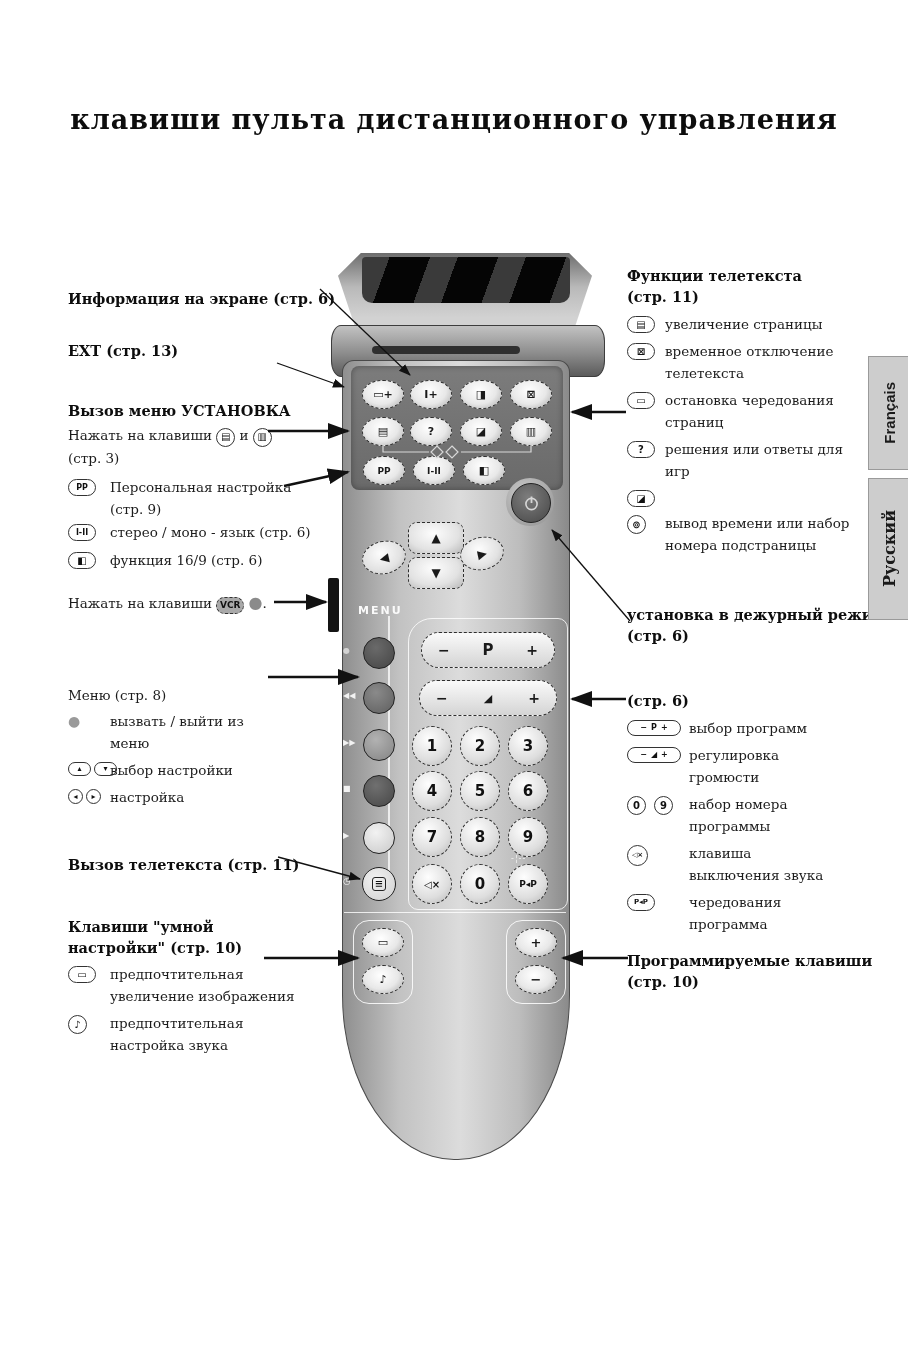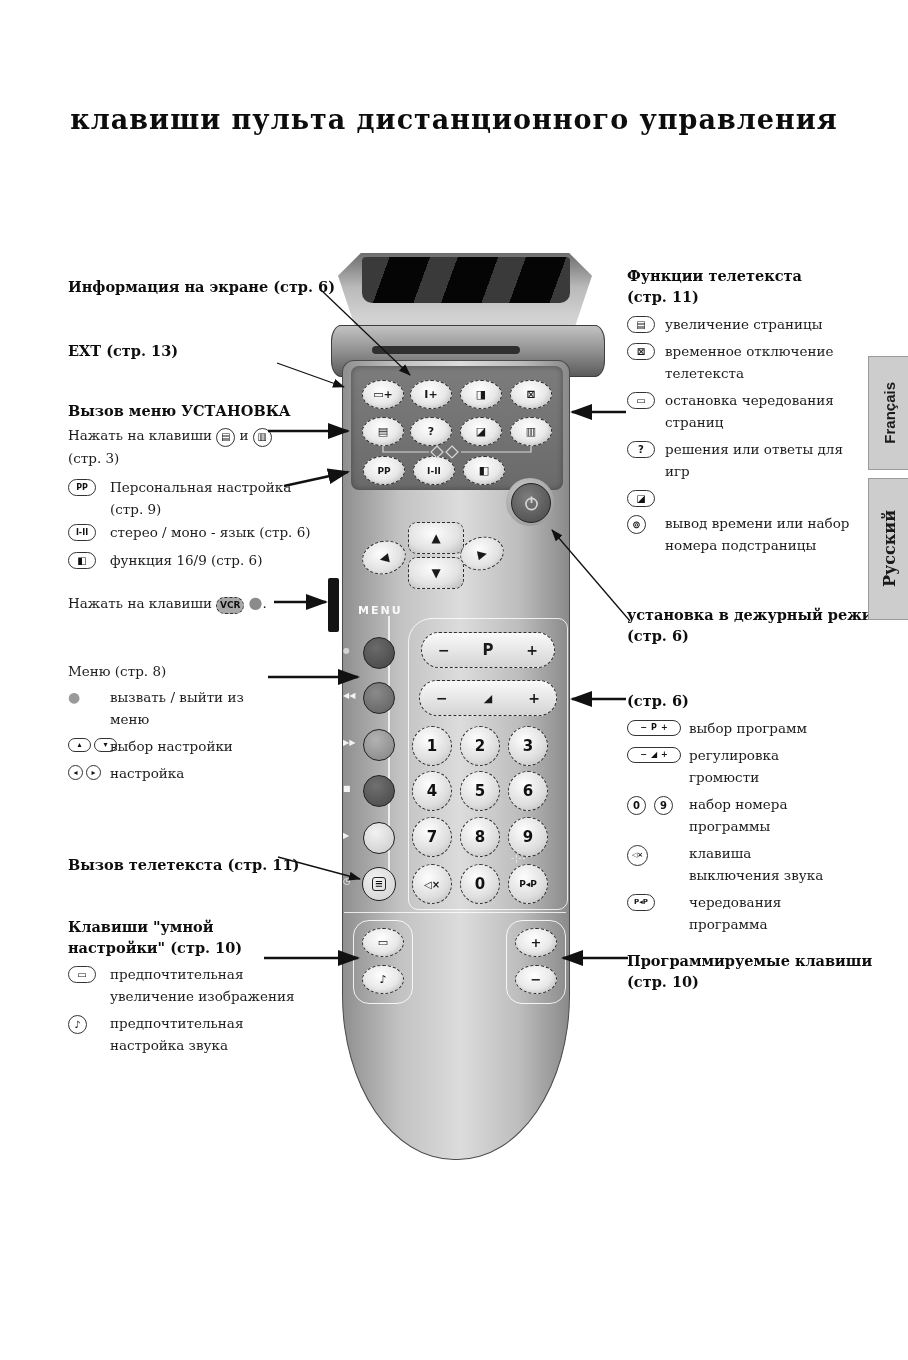--- a/index.html
+++ b/index.html
@@ -231,21 +231,21 @@
       <span>♪</span>
     </div>
   <div class="grp-outline" style="left:506px;top:920px"></div>
   <div class="obtn" style="left:515px;top:928px;font-size:13px">
       <span>+</span>
     </div>
   <div class="obtn" style="left:515px;top:965px;font-size:13px">
       <span>−</span>
     </div>
 
-  <div class="abs lcol bold" style="top:276px">Информация на экране  (стр. 6)</div>
+  <div class="abs lcol bold" style="top:288px">Информация на экране  (стр. 6)</div>
 
   <div class="abs lcol bold" style="top:340px">
     <div>EXT (стр. 13)</div>
   </div>
 
   <div class="abs lcol" style="top:400px">
     <div class="bold">Вызов меню УСТАНОВКА</div>
     <div class="ann" style="margin-top:3px">
       <span>Нажать на клавиши</span>
       <span class="chip round">▤</span>
@@ -283,21 +283,21 @@
       <span class="ann">функция 16/9 (стр. 6)</span>
       </div>
   </div>
 
   <div class="abs lcol ann" style="top:592px">
     <span>Нажать на клавиши</span>
     <span class="chip vcr">VCR</span>
     <span class="dot">●</span><span>.</span>
   </div>
 
-  <div class="abs lcol" style="top:660px">
+  <div class="abs lcol" style="top:684px">
     <div class="ann">Меню (стр. 8)</div>
     <div class="irow" style="margin-top:4px">
         <span class="ic">
           <span class="grydot">●</span>
         </span>
       <span class="ann">
         <span>вызвать / выйти из</span><br>
         <span>меню</span></span>
       </div>
     <div class="irow">

